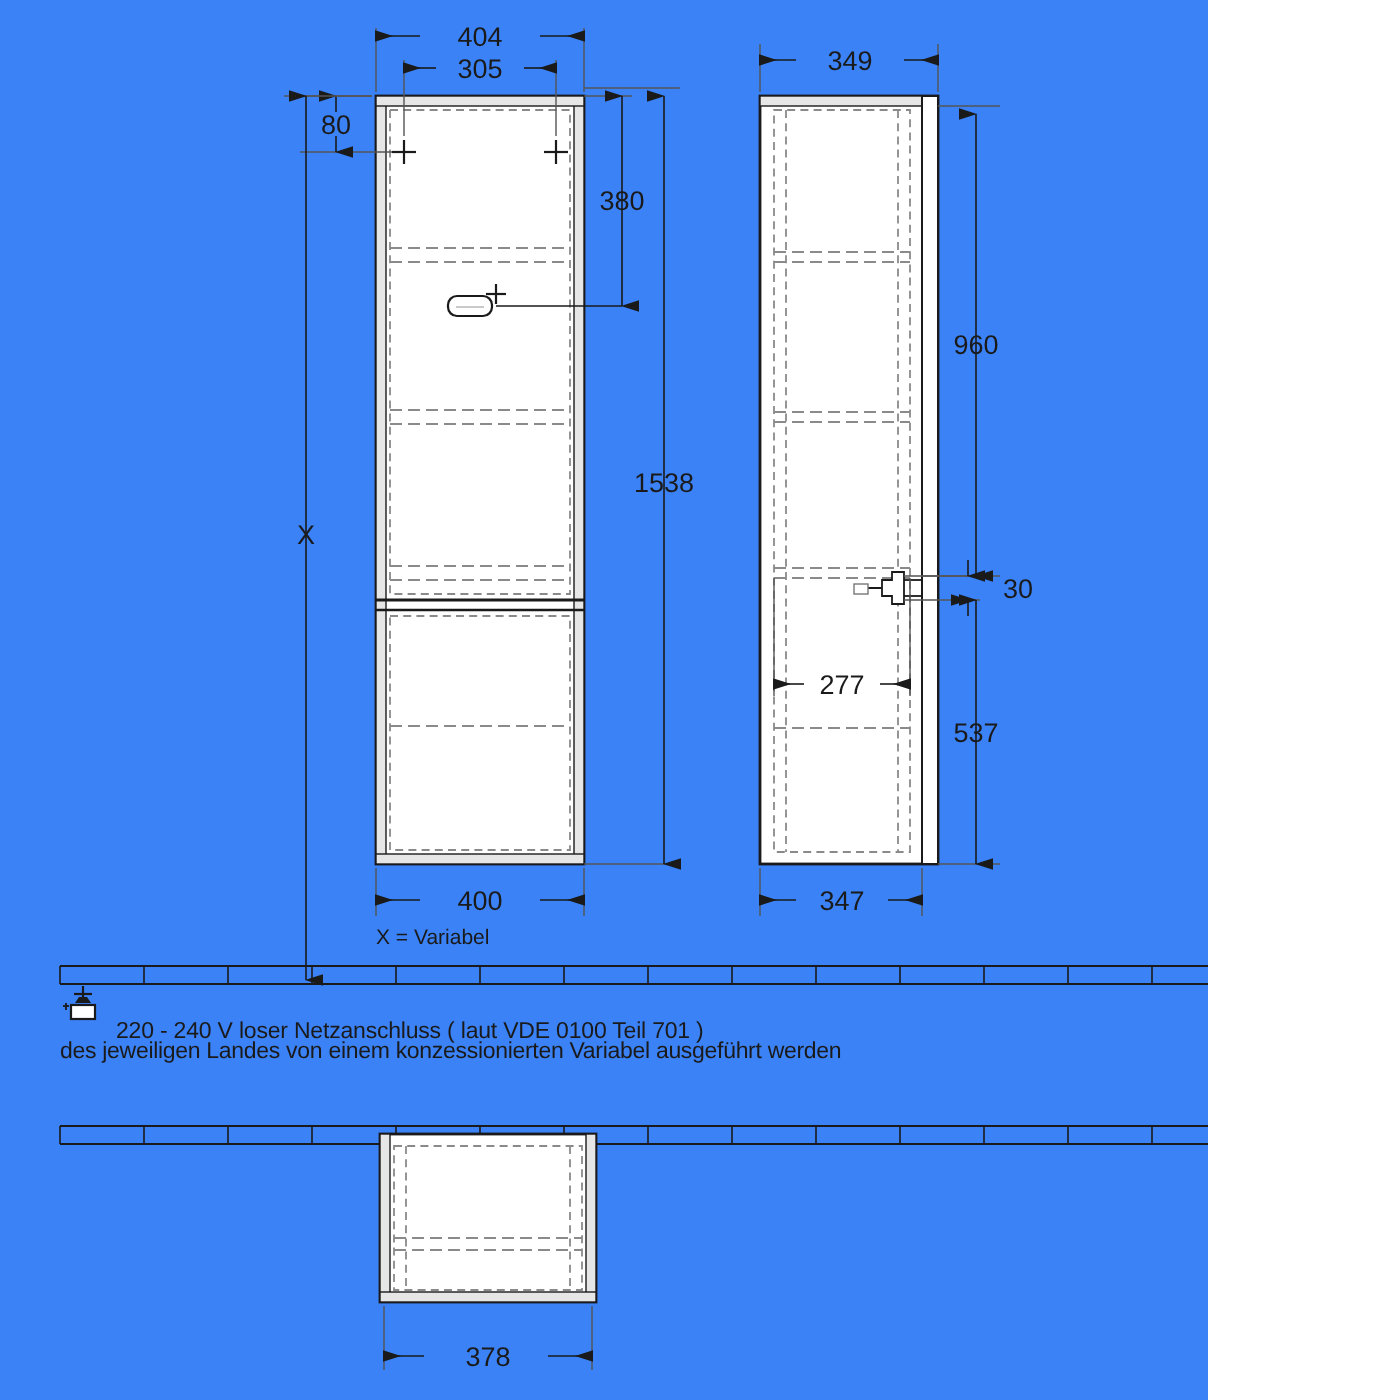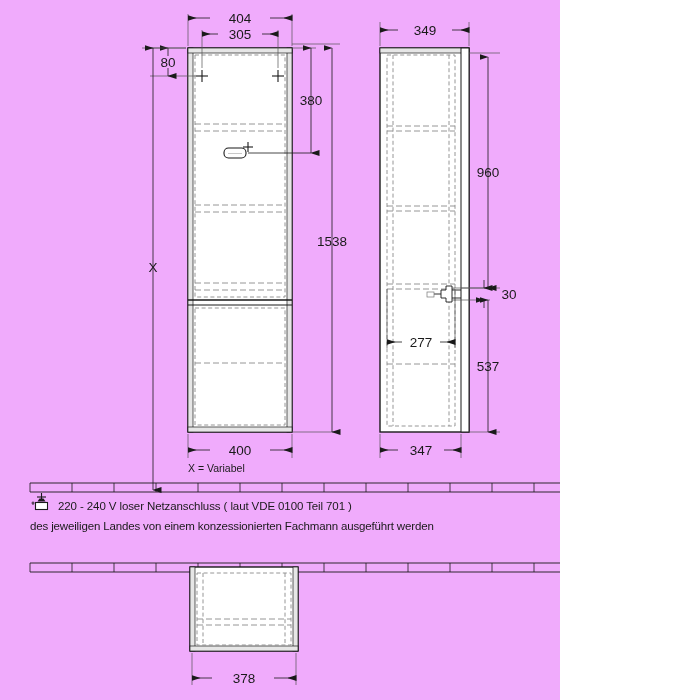--- a/index.html
+++ b/index.html
@@ -7,43 +7,43 @@
     margin: 0;
     padding: 0;
     background: #ffffff;
   }
   body {
     font-family: "Liberation Sans", sans-serif;
     color: #1a1a1a;
   }
   #sheet {
     position: relative;
-    width: 560px;
+    width: 604px;
     height: 700px;
-    background: #f0abfc;
+    background: #3b82f6;
     overflow: hidden;
   }
   svg.drawing {
     position: absolute;
     left: 0;
     top: 0;
     width: 700px;
     height: 700px;
     display: block;
   }
   .note-block {
     position: absolute;
     left: 30px;
     top: 494px;
     width: 660px;
   }
   .note-line-1 {
     position: absolute;
     left: 28px;
-    top: 6px;
+    top: 16px;
     font-size: 11.5px;
     letter-spacing: -0.1px;
     white-space: nowrap;
     color: #1a1a1a;
   }
   .note-line-2 {
     position: absolute;
     left: 0px;
     top: 26px;
     font-size: 11.5px;
@@ -306,17 +306,17 @@
         <path d="M7.5,9.5 L15.5,9.5 L13.5,6.5 L9.5,6.5 Z" fill="#1a1a1a" stroke="none"></path>
         <rect x="5.5" y="10.5" width="12" height="7" fill="#ffffff" stroke="#1a1a1a" stroke-width="1.1"></rect>
         <line x1="1.5" y1="11" x2="4.5" y2="11" stroke-width="0.9"></line>
         <line x1="3" y1="9.5" x2="3" y2="13" stroke-width="0.9"></line>
       </g>
     </svg>
 
     <div class="note-line-1">220 - 240 V loser Netzanschluss ( laut VDE 0100 Teil 701 )</div>
 
     <div class="note-line-2">
-      <span>des jeweiligen Landes von einem konzessionierten Fachmann ausgeführt werden</span>
+      <span>des jeweiligen Landes von einem konzessionierten Variabel ausgeführt werden</span>
     </div>
   </div>
 
 </div>
 
 </body></html>

